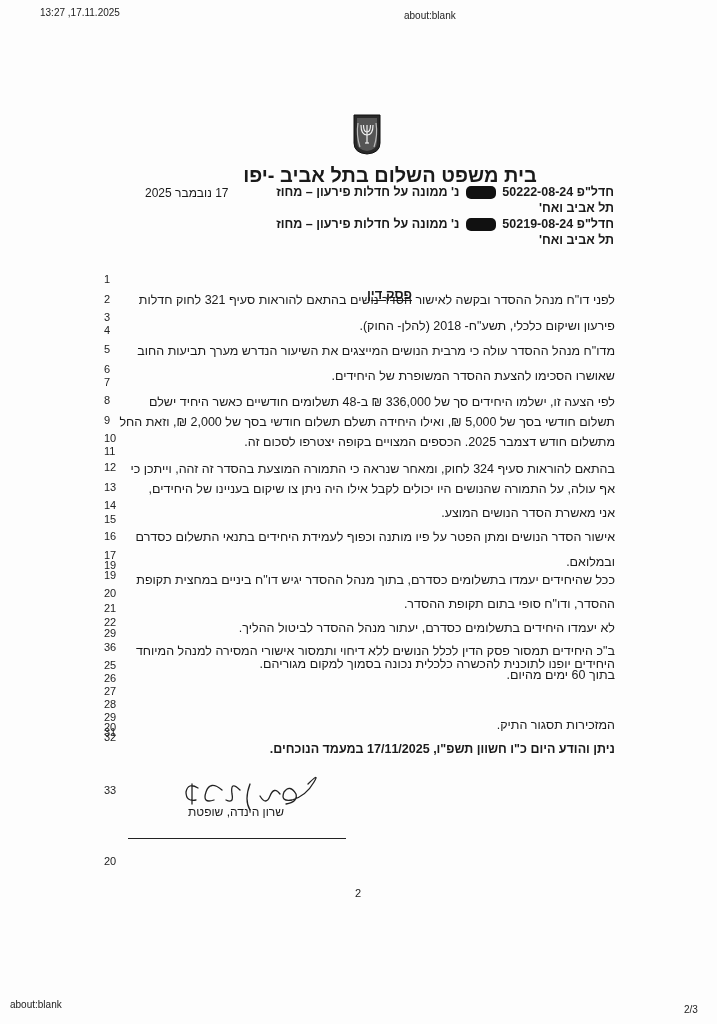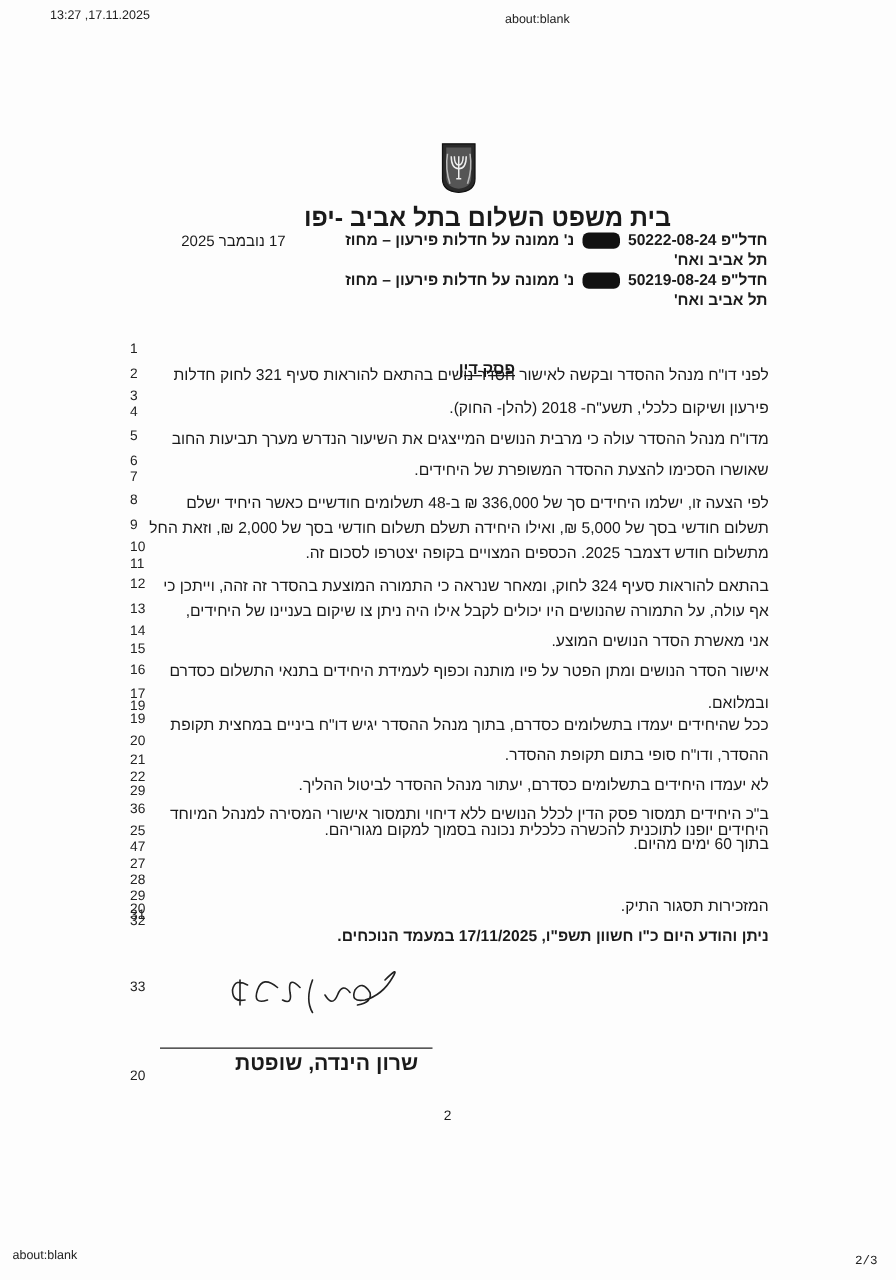--- a/index.html
+++ b/index.html
@@ -4,21 +4,21 @@
   <style>
     html, body { margin: 0; padding: 0; }
     body {
       width: 717px; height: 1024px; position: relative; overflow: hidden;
       background: #fdfdfd; color: #1a1a1a;
       font-family: "Liberation Sans", "DejaVu Sans", sans-serif;
     }
     .print-header-left { position: absolute; left: 40px; top: 7px; font-size: 10px; color: #222; }
     .print-header-center { position: absolute; left: 404px; top: 10px; font-size: 10px; color: #222; }
     .print-footer-left { position: absolute; left: 10px; top: 999px; font-size: 10px; color: #222; }
-    .print-footer-right { position: absolute; left: 684px; top: 1004px; font-size: 10px; color: #222; font-family: Liberation Mono, monospace; }
+    .print-footer-right { position: absolute; left: 684px; top: 1004px; font-size: 10px; color: #222; }
     .page-number { position: absolute; left: 355px; top: 887px; font-size: 11px; }
 
     .emblem { position: absolute; left: 352px; top: 113px; width: 30px; height: 42px; }
     .court-title { position: absolute; left: 240px; top: 164px; width: 300px; text-align: center;
       font-size: 20px; font-weight: bold; direction: rtl; }
     .date-right { position: absolute; left: 145px; top: 186px; font-size: 12px; font-weight: normal; direction: rtl; }
 
     .case-block { position: absolute; right: 103px; direction: rtl; font-size: 12.5px; font-weight: bold; line-height: 16px; }
     .case-block .redact { display: inline-block; width: 30px; height: 13px; background: #111; border-radius: 5px;
       vertical-align: middle; margin: 0 3px; }
@@ -27,21 +27,21 @@
 
     .line-numbers { position: absolute; left: 104px; top: 0; font-size: 11px; color: #222; }
     .line-numbers span { position: absolute; left: 0; white-space: nowrap; }
 
     .body-text { position: absolute; right: 102px; direction: rtl; text-align: right; font-size: 12.5px; white-space: nowrap; color: #1a1a1a; }
     .bold { font-weight: bold; }
     .heading { font-weight: bold; text-decoration: underline; font-size: 13px; }
 
     .signature { position: absolute; left: 180px; top: 770px; width: 140px; height: 50px; }
     .sig-line { position: absolute; left: 128px; top: 838px; width: 218px; border-top: 1px solid #222; }
-    .judge-name { position: absolute; left: 188px; top: 841px; font-size: 17px; font-weight: bold; direction: rtl; }
+    .judge-name { position: absolute; left: 188px; top: 805px; font-size: 12px; font-weight: normal; direction: rtl; }
   </style>
 </head>
 <body>
 
 <div class="print-header-left">13:27 ,17.11.2025</div>
 <div class="print-header-center">about:blank</div>
 <div class="print-footer-left">about:blank</div>
 <div class="print-footer-right">2/3</div>
 
 <svg class="emblem" viewBox="0 0 30 42">
@@ -96,21 +96,21 @@
   <span style="top:530px">16</span>
   <span style="top:549px">17</span>
   <span style="top:559px">19</span>
   <span style="top:569px">19</span>
   <span style="top:587px">20</span>
   <span style="top:602px">21</span>
   <span style="top:616px">22</span>
   <span style="top:627px">29</span>
   <span style="top:641px">36</span>
   <span style="top:659px">25</span>
-  <span style="top:672px">47</span>
+  <span style="top:672px">26</span>
   <span style="top:685px">27</span>
   <span style="top:698px">28</span>
   <span style="top:711px">29</span>
   <span style="top:721px">20</span>
   <span style="top:726px">31</span>
   <span style="top:731px">32</span>
   <span style="top:784px">33</span>
   <span style="top:855px">20</span>
 </div>
 

